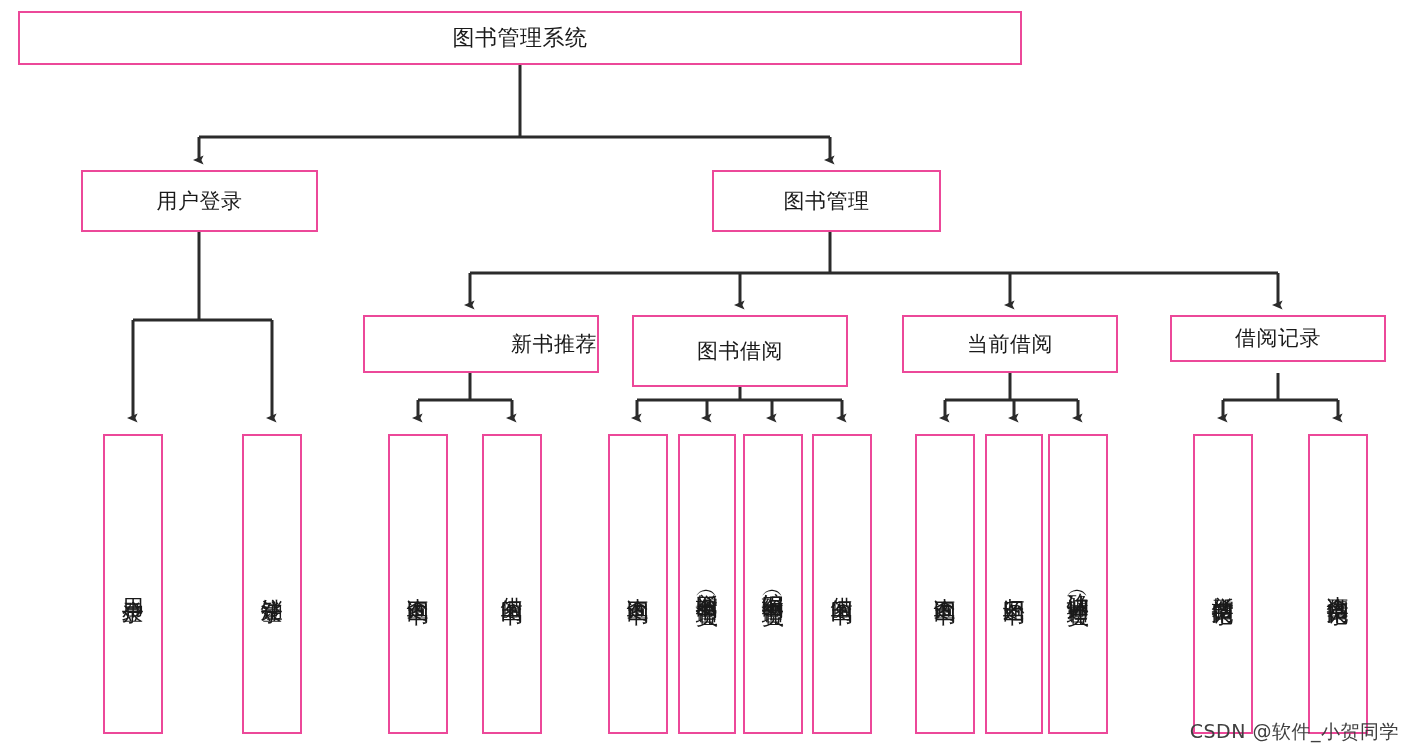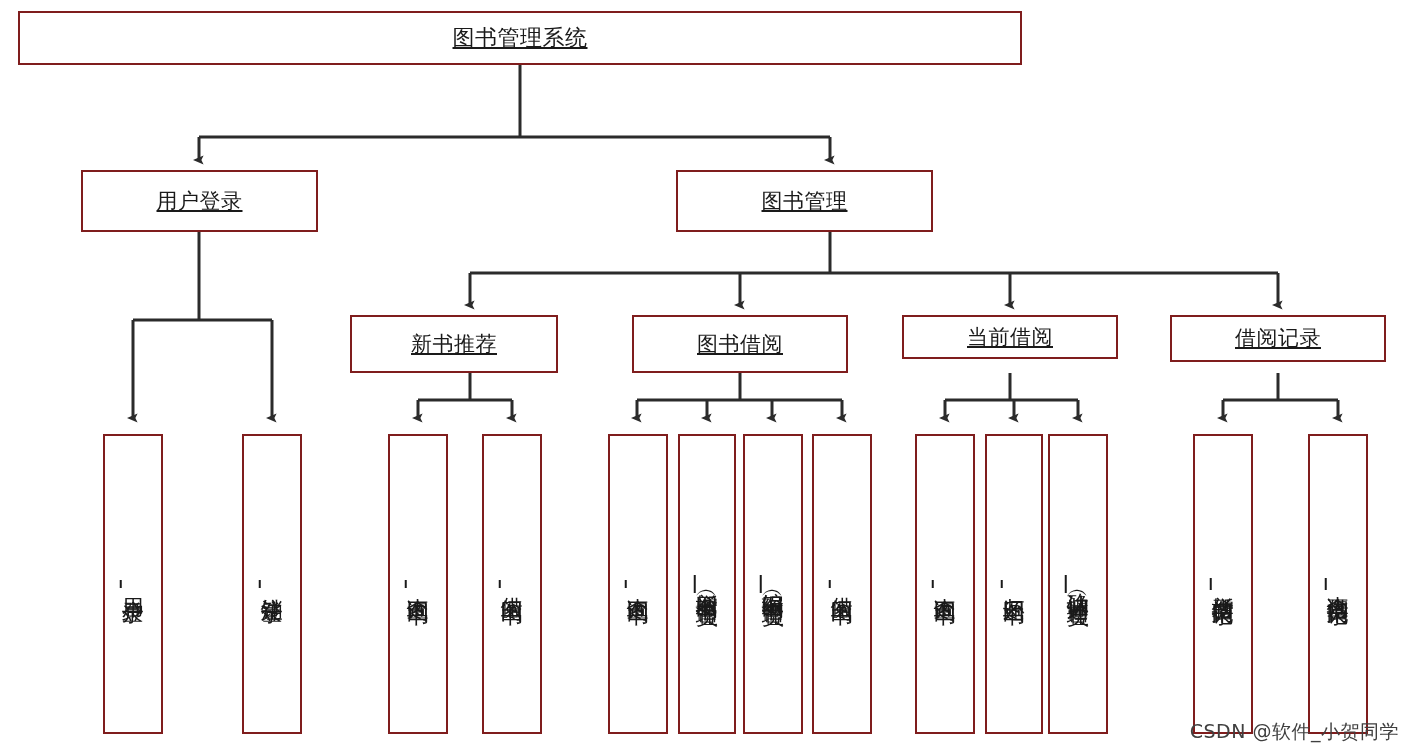--- a/index.html
+++ b/index.html
@@ -23,26 +23,25 @@
     left: 0;
     top: 0;
     width: 1405px;
     height: 747px;
     pointer-events: none;
   }
   .node {
     position: absolute;
     box-sizing: border-box;
     background: #ffffff;
-    border: 2px solid #7f1d1d;
+    border: 2px solid #ec4899;
     display: flex;
     align-items: center;
     justify-content: center;
     color: #1a1a1a;
-    text-decoration: underline;
   }
   .node .label {
     display: block;
     text-align: center;
     line-height: 1.18;
     letter-spacing: 0.5px;
   }
   
   .node.h .label {
     font-size: 21px;
@@ -129,31 +128,31 @@
     </g>
   </svg>
 
   <div class="node h root" style="left:18px; top:11px; width:1004px; height:54px;">
     <span class="label">图书管理系统</span>
   </div>
 
   <div class="node h" style="left:81px; top:170px; width:237px; height:62px;">
     <span class="label">用户登录</span>
   </div>
-  <div class="node h" style="left:676px; top:170px; width:257px; height:62px;">
+  <div class="node h" style="left:712px; top:170px; width:229px; height:62px;">
     <span class="label">图书管理</span>
   </div>
 
-  <div class="node h" style="left:350px; top:315px; width:208px; height:58px;">
+  <div class="node h" style="left:363px; top:315px; width:236px; height:58px;justify-content:flex-end;">
     <span class="label">新书推荐</span>
   </div>
-  <div class="node h" style="left:632px; top:315px; width:216px; height:58px;">
+  <div class="node h" style="left:632px; top:315px; width:216px; height:72px;">
     <span class="label">图书借阅</span>
   </div>
-  <div class="node h" style="left:902px; top:315px; width:216px; height:44px;">
+  <div class="node h" style="left:902px; top:315px; width:216px; height:58px;">
     <span class="label">当前借阅</span>
   </div>
   <div class="node h" style="left:1170px; top:315px; width:216px; height:47px;">
     <span class="label">借阅记录</span>
   </div>
 
   <div class="node v" style="left:103px; top:434px; width:60px; height:300px;">
     <span class="label">用户登录</span>
   </div>
   <div class="node v" style="left:242px; top:434px; width:60px; height:300px;">

